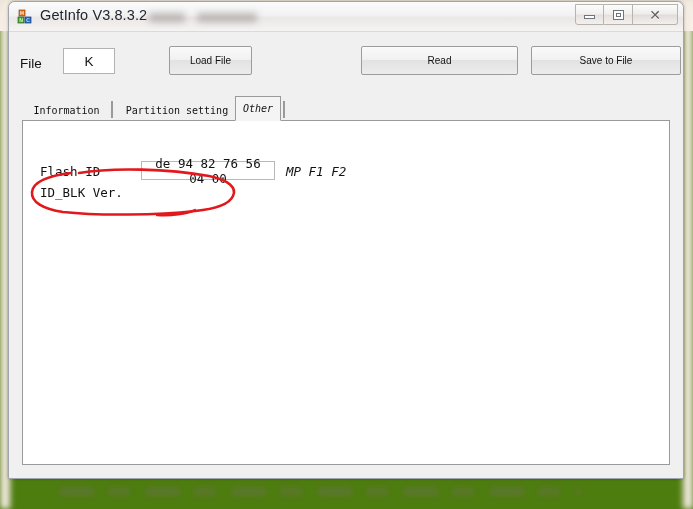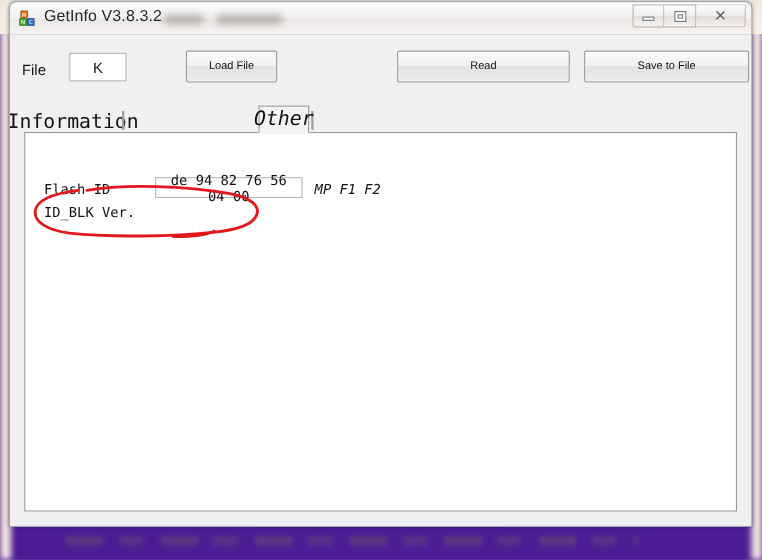--- a/index.html
+++ b/index.html
@@ -13,21 +13,21 @@
     overflow: hidden;
     font-family: "Liberation Sans", sans-serif;
     position: relative;
   }
 
   
   #desktop {
     position: absolute;
     left: 0; top: 0;
     width: 693px; height: 509px;
-    background: #4c1d95;
+    background: #4d7c0f;
   }
   .backdrop-blur {
     position: absolute;
     background: linear-gradient(90deg,#f3ded0 0%, #efe4d8 25%, #faf6f0 60%, #f1e2d4 100%);
     filter: blur(3px);
   }
   #backdrop-left  { left: 0;   top: 0;   width: 10px; height: 509px; }
   #backdrop-right { left: 683px; top: 0; width: 10px; height: 509px; }
   #backdrop-bottom{ left: 0;   top: 478px; width: 693px; height: 31px;
                     background: linear-gradient(180deg,#e9e2d6 0%, #f7f2ea 40%, #fdfbf7 100%); }
@@ -196,21 +196,21 @@
   #tabstrip {
     position: absolute;
     left: 13px; top: 64px;
     width: 648px; height: 24px;
   }
   .tab {
     position: absolute;
     top: 4px;
     height: 20px;
     font-family: "DejaVu Sans Mono", monospace;
-    font-size: 18px;
+    font-size: 10px;
     color: #111;
     display: flex;
     align-items: center;
     justify-content: center;
     background: #f0f0f0;
     cursor: default;
     box-sizing: border-box;
   }
   .tab.active {
     top: 0;
@@ -325,20 +325,21 @@
         <div id="drive-label">File</div>
         <div id="drive-field">K</div>
         <div class="tb-button" id="btn-load">Load File</div>
         <div class="tb-button" id="btn-save">Save to File</div>
         <div class="tb-button" id="btn-read">Read</div>
       </div>
 
       <div id="tabstrip">
         <div class="tab" id="tab-information">Information</div>
         <div class="tab-sep" id="tab-sep-1"></div>
+        <div class="tab" id="tab-partition">Partition setting</div>
         <div class="tab active" id="tab-other">Other</div>
         <div class="tab-sep" id="tab-sep-2"></div>
       </div>
 
       <div id="panel">
         <div class="form-label" id="label-flash-id">Flash ID</div>
         <div class="form-field right" id="field-flash-id">de 94 82 76 56 04 00</div>
 
         <div class="form-label" id="label-mp">MP F1 F2</div>
 

